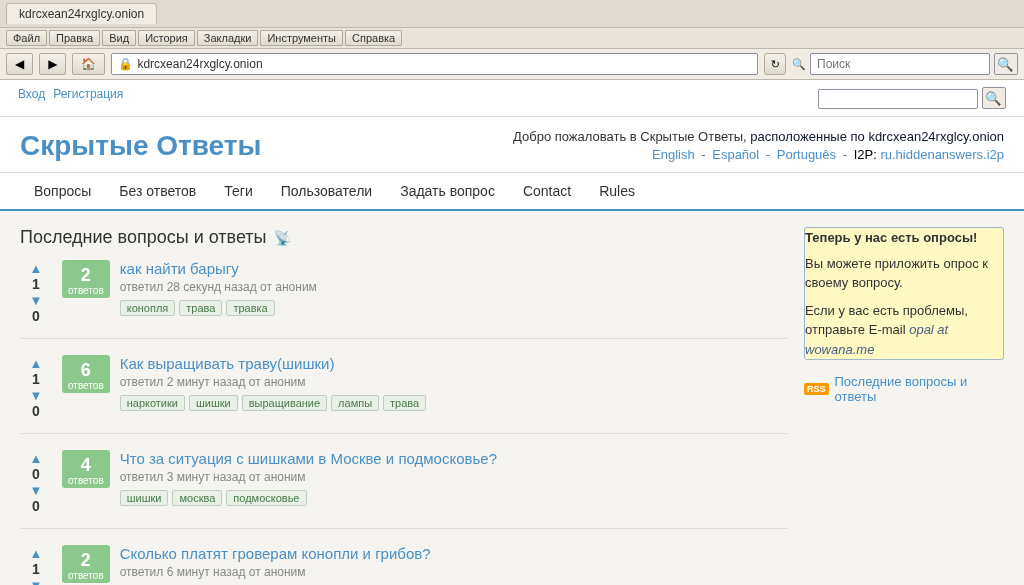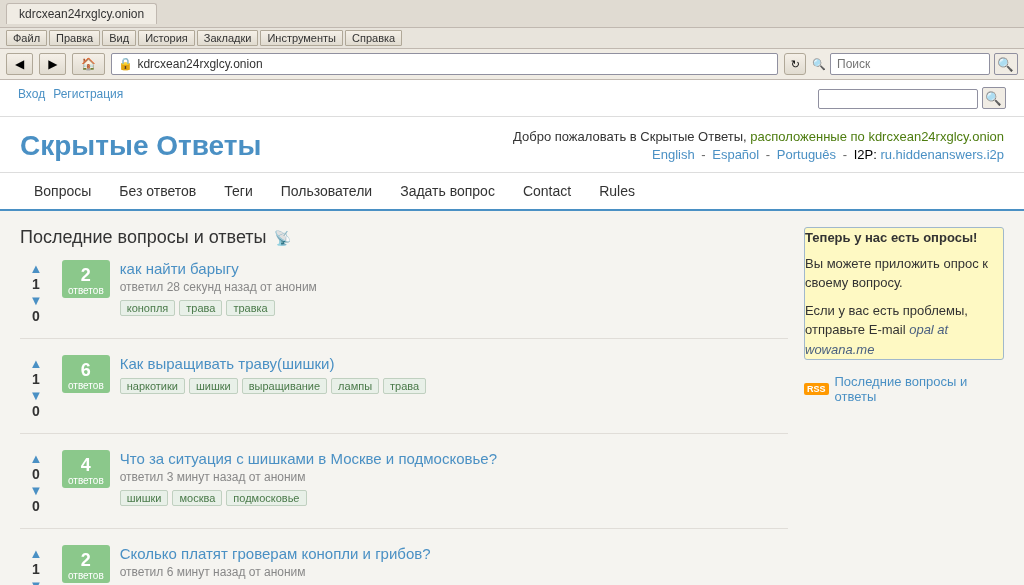--- a/index.html
+++ b/index.html
@@ -4,32 +4,32 @@
   <style>
     * { box-sizing: border-box; margin: 0; padding: 0; }
     body { font-family: Arial, sans-serif; font-size: 13px; background: #d4d0c8; }
     .address-bar-row { display: flex; align-items: center; padding: 4px 6px; gap: 6px; background: #f0ece4; border-bottom: 1px solid #c0b8b0; }
     .address-bar { flex: 1; height: 22px; border: 1px solid #9090a0; border-radius: 2px; padding: 2px 6px; font-size: 12px; background: white; display: flex; align-items: center; }
     .address-bar span { color: #333; font-size: 12px; }
     .lock-icon { color: #888; margin-right: 4px; font-size: 11px; }
     .refresh-btn { width: 22px; height: 22px; border: 1px solid #b0a898; border-radius: 3px; background: linear-gradient(to bottom, #f5f0e8, #e0dbd0); cursor: pointer; display: flex; align-items: center; justify-content: center; font-size: 11px; }
     .nav-btn { padding: 2px 8px; font-size: 12px; height: 22px; border: 1px solid #b0a898; border-radius: 2px; background: linear-gradient(to bottom, #f5f0e8, #e0dbd0); cursor: pointer; }
     .search-box-container { margin-left: auto; display: flex; align-items: center; gap: 4px; }
-    .search-input { width: 160px; height: 22px; border: 1px solid #9090a0; border-radius: 2px; padding: 2px 6px; font-size: 12px; }
+    .search-input { width: 180px; height: 22px; border: 1px solid #9090a0; border-radius: 2px; padding: 2px 6px; font-size: 12px; }
     .search-btn { width: 24px; height: 22px; border: 1px solid #9090a0; background: #f0ece4; border-radius: 2px; cursor: pointer; display: flex; align-items: center; justify-content: center; }
 
     
     .page { background: #f5f4f0; min-height: 520px; }
 
     
     .site-header { background: white; padding: 12px 20px 10px; border-bottom: 1px solid #ddd; display: flex; align-items: center; justify-content: space-between; }
     .site-title { color: #4a90c4; font-size: 28px; font-weight: bold; font-family: Arial, sans-serif; }
     .header-right { text-align: right; font-size: 13px; }
     .welcome-text { color: #333; }
-    .site-link { color: #4d7c0f; text-decoration: none; }
+    .site-link { color: #0f172a; text-decoration: none; }
     .lang-line { margin-top: 3px; }
     .lang-link { color: #4a90c4; text-decoration: none; font-size: 13px; }
     .lang-sep { color: #666; margin: 0 3px; }
 
     
     .site-nav { background: white; border-bottom: 2px solid #4a90c4; padding: 0 20px; text-align: center; }
     .nav-links { display: flex; gap: 0; list-style: none; }
     .nav-links li a { display: block; padding: 10px 14px; color: #333; text-decoration: none; font-size: 14px; }
 
     
@@ -203,20 +203,21 @@
         <div class="vote-count">1</div>
         <div class="vote-down">▼</div>
         <div class="vote-count">0</div>
       </div>
       <div class="answers-box">
         <div class="answers-num">6</div>
         <div class="answers-label">ответов</div>
       </div>
       <div class="question-body">
         <a class="question-link" href="#">Как выращивать траву(шишки)</a>
+        <div class="question-meta">ответил 2 минут назад от аноним</div>
         <div class="tags">
                 <span class="tag">наркотики</span>
                 <span class="tag">шишки</span>
                 <span class="tag">выращивание</span>
                 <span class="tag">лампы</span>
                 <span class="tag">трава</span>
               </div>
       </div>
     </div>
           <div class="question-item">

